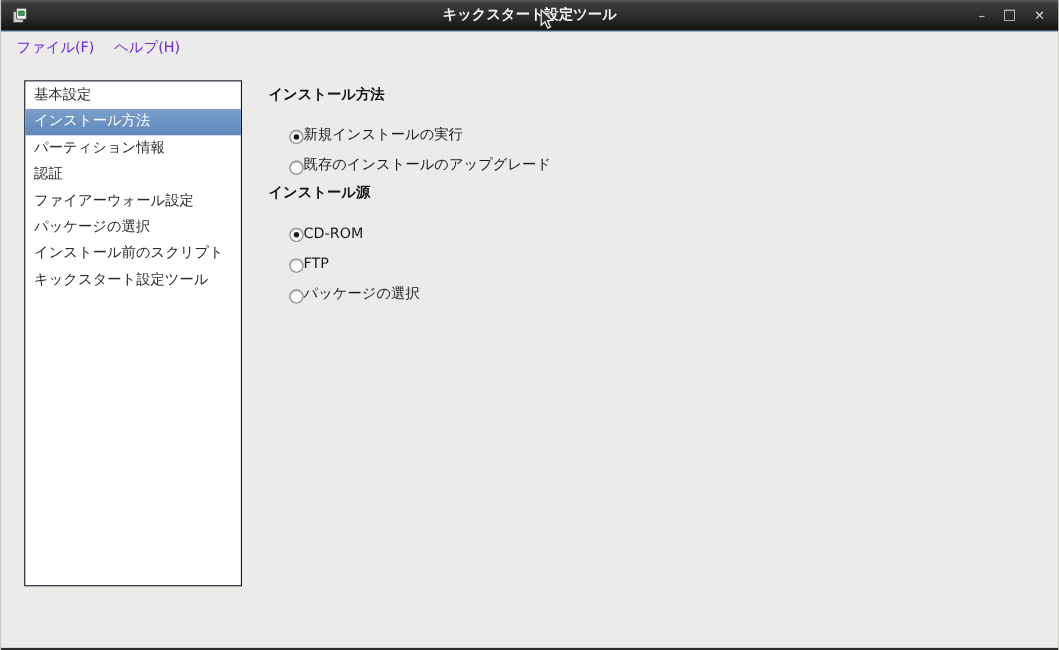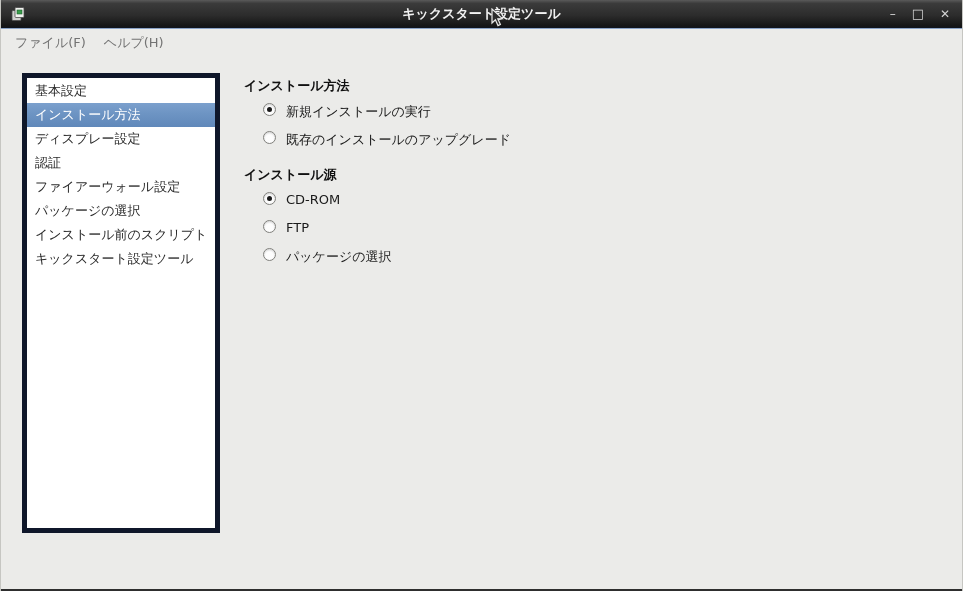--- a/index.html
+++ b/index.html
@@ -28,42 +28,42 @@
     display:flex; align-items:center; gap:16px;
   }
   .win-btn { color:#d4d4d4; font-size:12px; line-height:12px; cursor:default; }
   .win-btn.max { font-size:13px; }
 
   
   .menubar {
     position:absolute; top:30px; left:1px; right:1px; height:26px;
     background:#ebebe9; display:flex; align-items:center; padding-left:4px;
   }
-  .menu-item { font-size:13px; color:#737373; padding:4px 9px; }
+  .menu-item { font-size:13px; color:#6d28d9; padding:4px 9px; }
 
   
   .sidebar {
     position:absolute; left:21px; top:73px; width:198px; height:460px;
-    background:#ffffff; border:5px solid #0f172a; padding-top:1px;
+    background:#ffffff; border:1px solid #0f172a; padding-top:1px;
   }
   .side-item {
     height:24px; line-height:24px; padding-left:8px;
     font-size:13px; color:#2a2a2a; white-space:nowrap; overflow:hidden;
   }
   .side-item.selected {
     background:linear-gradient(180deg,#7ba0cd 0%,#6d94c3 45%,#6088ba 100%);
     color:#ffffff;
   }
 
   
   .main { position:absolute; left:243px; top:70px; right:24px; }
   .section-heading { font-size:13px; font-weight:bold; color:#111; margin:7px 0 8px 0; }
   .section + .section .section-heading { }
   .radio-row {
-    display:flex; align-items:flex-start; height:28px; padding-left:19px; gap:10px;
+    display:flex; align-items:flex-end; height:28px; padding-left:19px; 
     font-size:13px; color:#1a1a1a;
   }
   .radio {
     width:13px; height:13px; border-radius:50%;
     border:1px solid #80807c; background:#fdfdfd;
     box-shadow:inset 0 1px 2px rgba(0,0,0,0.18);
     position:relative; flex:0 0 auto;
   }
   .radio.checked::after {
     content:""; position:absolute; left:3px; top:3px; right:3px; bottom:3px;
@@ -98,21 +98,21 @@
   </svg>
 
   <div class="menubar">
     <span class="menu-item">ファイル(F)</span>
     <span class="menu-item">ヘルプ(H)</span>
   </div>
 
   <div class="sidebar">
     <div class="side-item">基本設定</div>
     <div class="side-item selected">インストール方法</div>
-    <div class="side-item">ディスプレー設定</div>
+    <div class="side-item">パーティション情報</div>
     <div class="side-item">認証</div>
     <div class="side-item">ファイアーウォール設定</div>
     <div class="side-item">パッケージの選択</div>
     <div class="side-item">インストール前のスクリプト</div>
     <div class="side-item">キックスタート設定ツール</div>
   </div>
 
   <div class="main">
 
     <div class="section">

